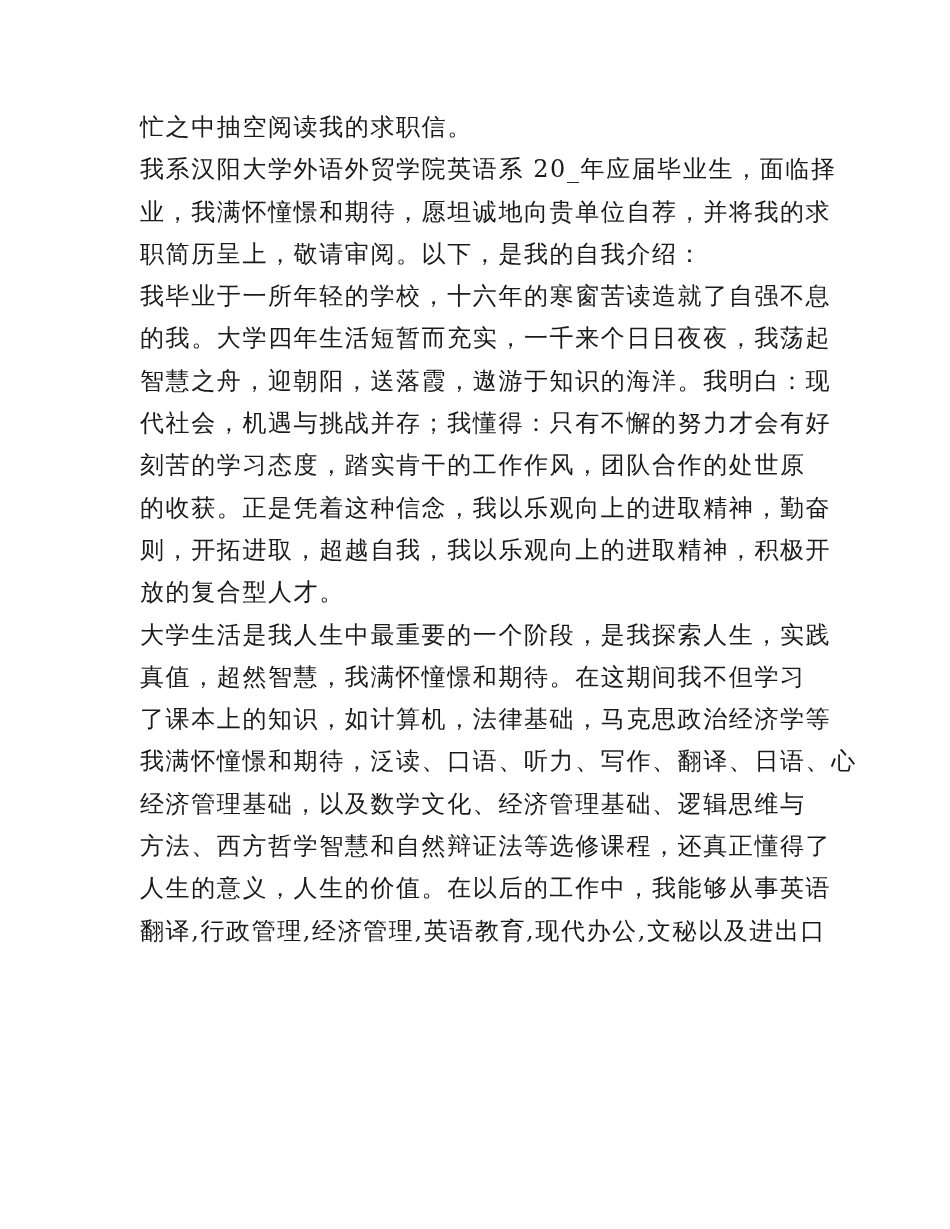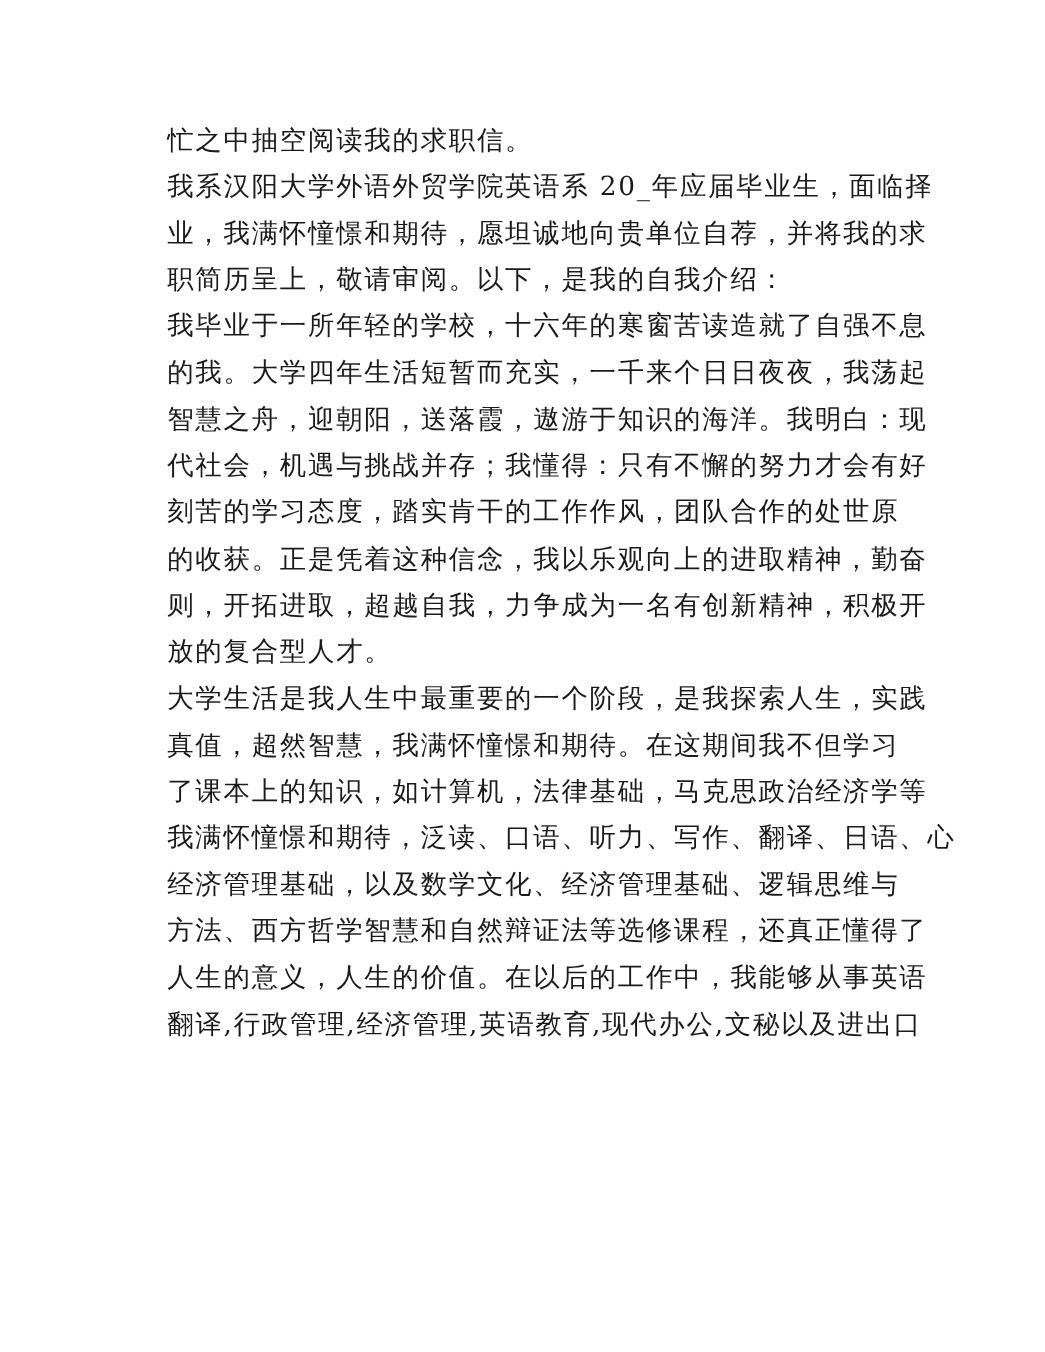--- a/index.html
+++ b/index.html
@@ -4,37 +4,37 @@
 <style>
   html, body { margin: 0; padding: 0; background: #ffffff; }
   body { width: 950px; height: 1229px; position: relative; overflow: hidden; }
   .page {
     position: absolute; left: 140px; top: 106px; width: 680px;
     font-family: "DejaVu Serif", "Liberation Serif", serif;
     color: #1a1a1a;
     font-size: 24px;
     line-height: 42.3px;
   }
-  .line { white-space: nowrap; height: 42.3px; letter-spacing: 1.6px; margin-left: 12px; }
+  .line { white-space: nowrap; height: 42.3px; letter-spacing: 1.6px; }
 </style>
 </head>
 <body>
 
 <div class="page">
   <div class="line">忙之中抽空阅读我的求职信。</div>
   <div class="line">我系汉阳大学外语外贸学院英语系 20_年应届毕业生，面临择</div>
   <div class="line">业，我满怀憧憬和期待，愿坦诚地向贵单位自荐，并将我的求</div>
   <div class="line">职简历呈上，敬请审阅。以下，是我的自我介绍：</div>
   <div class="line">我毕业于一所年轻的学校，十六年的寒窗苦读造就了自强不息</div>
   <div class="line">的我。大学四年生活短暂而充实，一千来个日日夜夜，我荡起</div>
   <div class="line">智慧之舟，迎朝阳，送落霞，遨游于知识的海洋。我明白：现</div>
   <div class="line">代社会，机遇与挑战并存；我懂得：只有不懈的努力才会有好</div>
   <div class="line">刻苦的学习态度，踏实肯干的工作作风，团队合作的处世原</div>
   <div class="line">的收获。正是凭着这种信念，我以乐观向上的进取精神，勤奋</div>
-  <div class="line">则，开拓进取，超越自我，力争成为一名有创新精神，积极开</div>
+  <div class="line">则，开拓进取，超越自我，我以乐观向上的进取精神，积极开</div>
   <div class="line">放的复合型人才。</div>
   <div class="line">大学生活是我人生中最重要的一个阶段，是我探索人生，实践</div>
   <div class="line">真值，超然智慧，我满怀憧憬和期待。在这期间我不但学习</div>
   <div class="line">了课本上的知识，如计算机，法律基础，马克思政治经济学等</div>
   <div class="line">我满怀憧憬和期待，泛读、口语、听力、写作、翻译、日语、心</div>
   <div class="line">经济管理基础，以及数学文化、经济管理基础、逻辑思维与</div>
   <div class="line">方法、西方哲学智慧和自然辩证法等选修课程，还真正懂得了</div>
   <div class="line">人生的意义，人生的价值。在以后的工作中，我能够从事英语</div>
   <div class="line">翻译,行政管理,经济管理,英语教育,现代办公,文秘以及进出口</div>
 </div>

